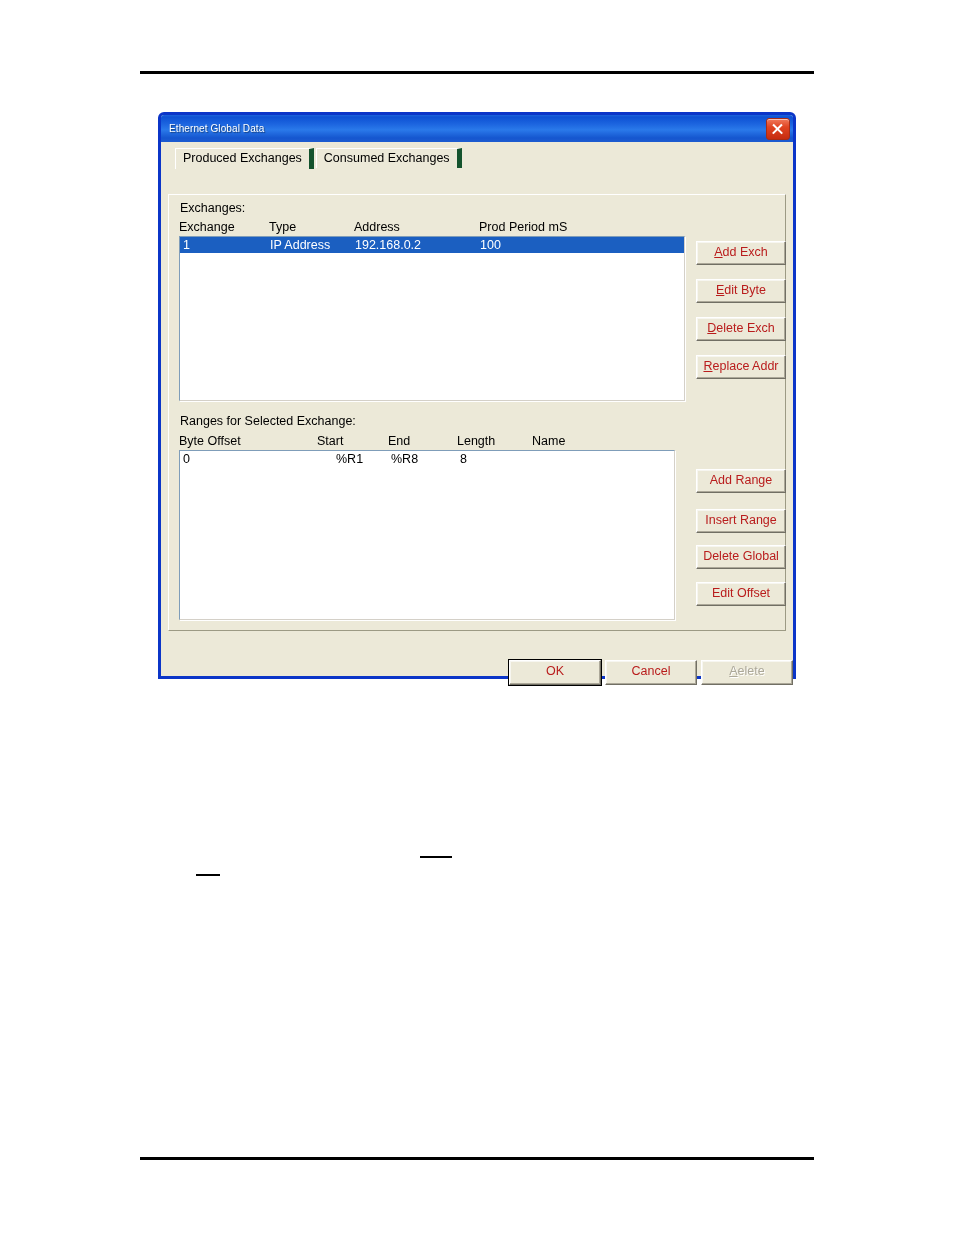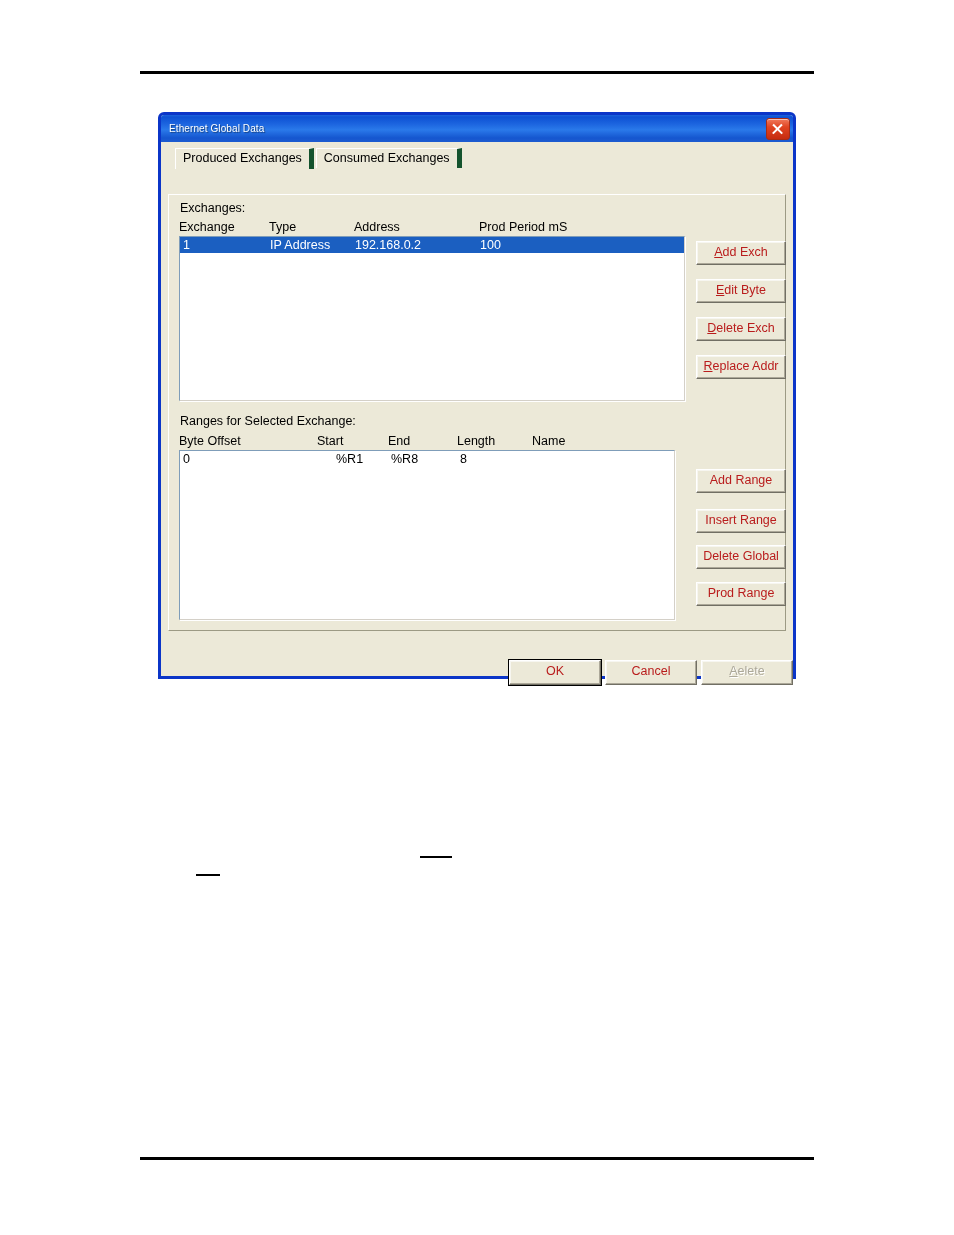--- a/index.html
+++ b/index.html
@@ -281,21 +281,21 @@
           <span class="cell" style="left:156px;">%R1</span>
           <span class="cell" style="left:211px;">%R8</span>
           <span class="cell" style="left:280px;">8</span>
           <span class="cell" style="left:355px;"></span>
         </div>
       </div>
 
       <div class="btn" style="left:527px; top:274px; width:88px; height:22px;">Add Range</div>
       <div class="btn" style="left:527px; top:314px; width:88px; height:22px;">Insert Range</div>
       <div class="btn" style="left:527px; top:350px; width:88px; height:22px;">Delete Global</div>
-      <div class="btn" style="left:527px; top:387px; width:88px; height:22px;">Prod Range</div>
+      <div class="btn" style="left:527px; top:387px; width:88px; height:22px;">Edit Offset</div>
 
     </div>
 
     <div class="btn default-btn" style="left:348px; top:518px; width:90px; height:23px;">OK</div>
     <div class="btn" style="left:444px; top:518px; width:90px; height:23px;">Cancel</div>
     <div class="btn disabled" style="left:540px; top:518px; width:90px; height:23px;"><u>A</u><span>elete</span></div>
 
   </div>
 </div>
 

